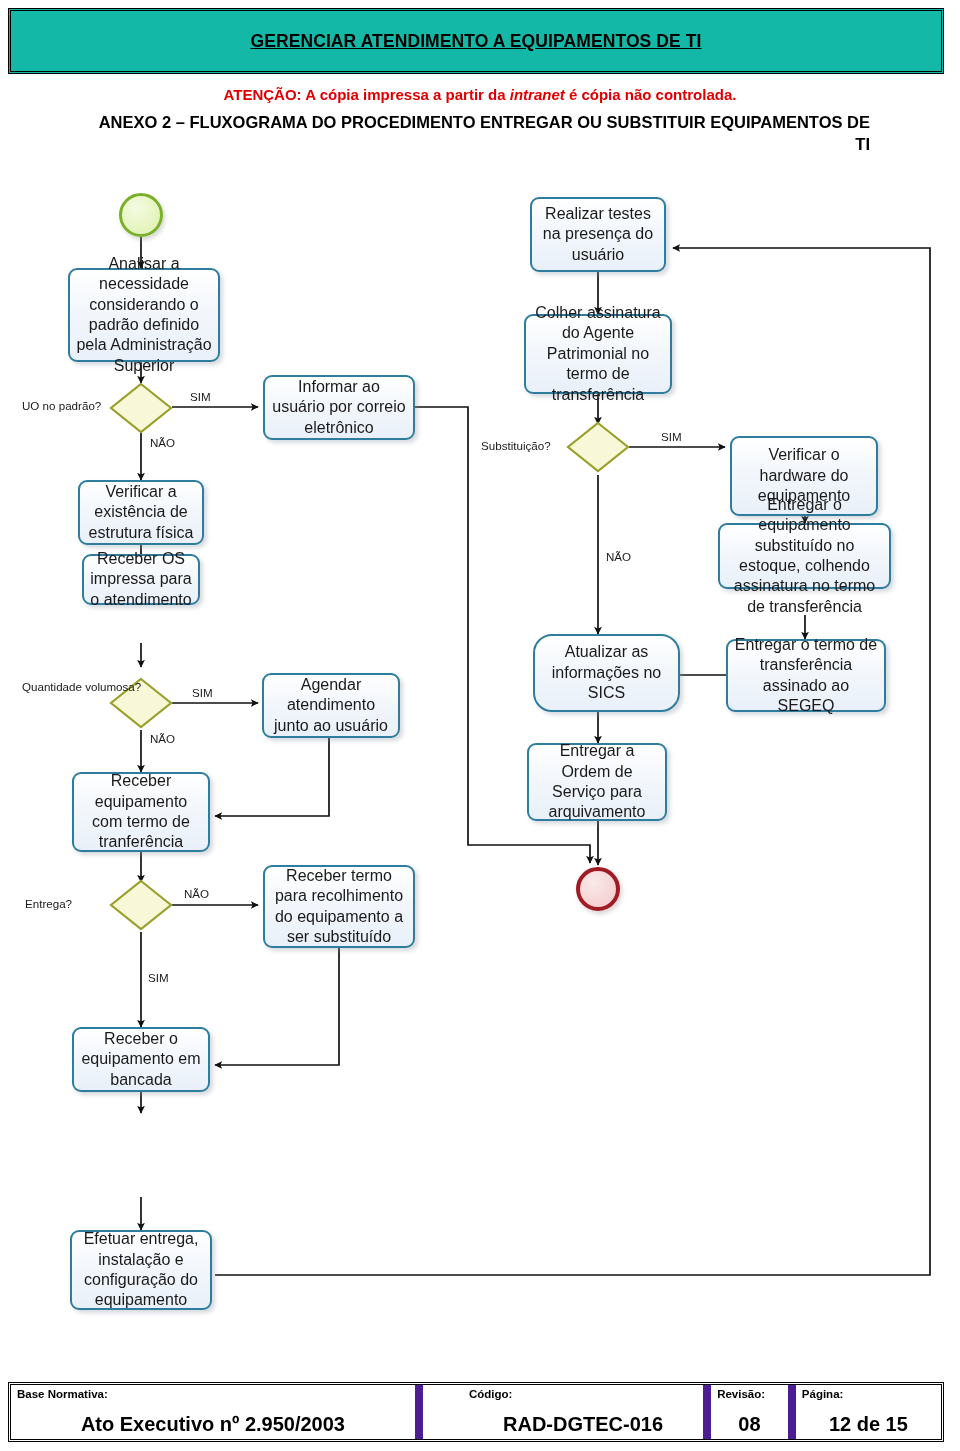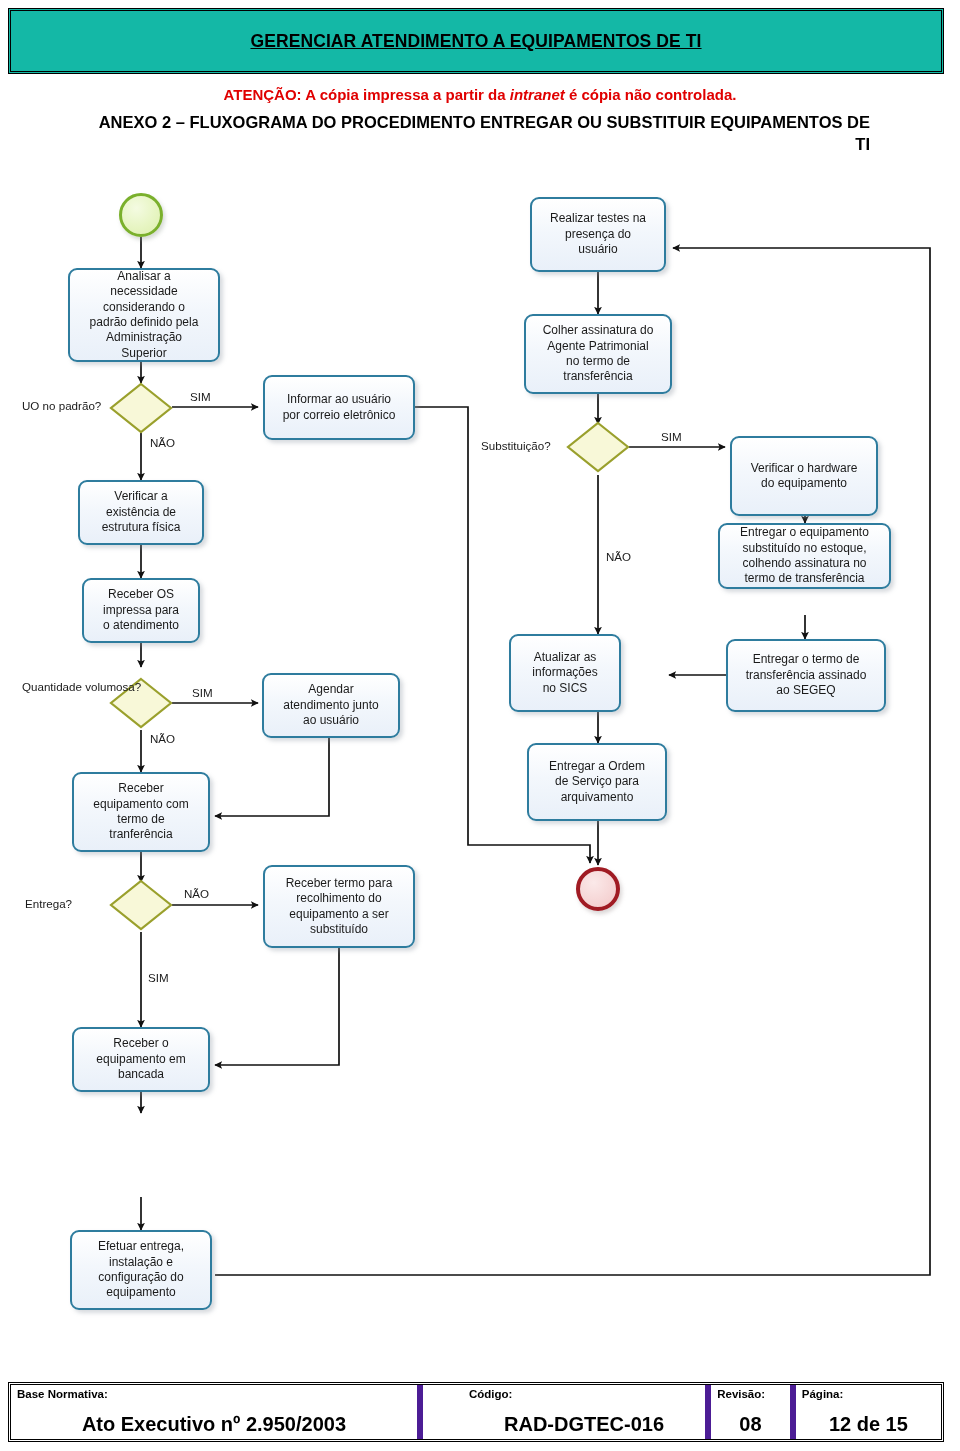--- a/index.html
+++ b/index.html
@@ -85,23 +85,23 @@
     justify-content: center;
     text-align: center;
   }
 
   .proc {
     background: linear-gradient(to bottom, #ffffff 0%, #f3f7fc 45%, #e9f0f9 100%);
     border: 2px solid #2e7c9e;
     border-radius: 9px;
     box-shadow: 3px 3px 4px rgba(140,150,160,0.35);
     color: #1a1a1a;
-    font-size: 12px;
+    font-size: 16px;
     line-height: 1.28;
-    padding: 3px 16px;
+    padding: 3px 5px;
   }
 
   .startnode {
     border: 3px solid #7ab02c;
     border-radius: 50%;
     background: radial-gradient(circle at 38% 32%, #f4fbe2 0%, #e7f5c3 55%, #ddeeae 100%);
     box-shadow: 2px 3px 4px rgba(150,160,150,0.4);
   }
   .endnode {
     border: 4px solid #a01b23;
@@ -129,21 +129,21 @@
     top: 1382px;
     width: 936px;
     height: 60px;
     border: 3px double #000000;
     box-sizing: border-box;
     display: flex;
     background: #ffffff;
   }
   .fcell {
     box-sizing: border-box;
-    border-right: 6px solid #4c1d95;
+    border-right: 8px solid #4c1d95;
     padding: 3px 6px 0 6px;
     position: relative;
   }
   .fcell:last-child { border-right: none; }
   .fhead {
     font-size: 11.5px;
     font-weight: bold;
     color: #000000;
   }
   .fval {
@@ -253,21 +253,21 @@
   <div class="flowlabel" style="left:150px; top:261px;">NÃO</div>
 
   <div class="node proc" style="left:263px; top:200px; width:152px; height:65px;">
     <span>Informar ao usuário por correio eletrônico</span>
   </div>
 
   <div class="node proc" style="left:78px; top:305px; width:126px; height:65px;">
     <span>Verificar a existência de estrutura física</span>
   </div>
 
-  <div class="node proc" style="left:82px; top:403px; width:118px; height:65px;">
+  <div class="node proc" style="left:82px; top:379px; width:118px; height:51px;">
     <span>Receber OS impressa para o atendimento</span>
   </div>
 
   <div class="diamond-wrap" style="left:110px; top:503px; width:62px; height:50px;">
     <svg width="62" height="50" viewBox="0 0 62 50">
       <polygon points="31,1 61,25 31,49 1,25" fill="#f8f8d8" stroke="#9aa02c" stroke-width="2.2"></polygon>
     </svg>
   </div>
   <div class="flowlabel" style="left:22px; top:505px; line-height:1.25;">
     <span>Quantidade volumosa?</span>
@@ -327,21 +327,21 @@
   </div>
 
   <div class="node proc" style="left:718px; top:348px; width:173px; height:66px;">
     <span>Entregar o equipamento substituído no estoque, colhendo assinatura no termo de transferência</span>
   </div>
 
   <div class="node proc" style="left:726px; top:464px; width:160px; height:73px;">
     <span>Entregar o termo de transferência assinado ao SEGEQ</span>
   </div>
 
-  <div class="node proc" style="left:509px; top:459px; width:112px; height:78px;">
+  <div class="node proc" style="left:533px; top:459px; width:147px; height:78px;border-radius:19px;">
     <span>Atualizar as informações no SICS</span>
   </div>
 
   <div class="node proc" style="left:527px; top:568px; width:140px; height:78px;">
     <span>Entregar a Ordem de Serviço para arquivamento</span>
   </div>
 
   <div class="node endnode" style="left:576px; top:692px; width:44px; height:44px;"></div>
 
 </div>

